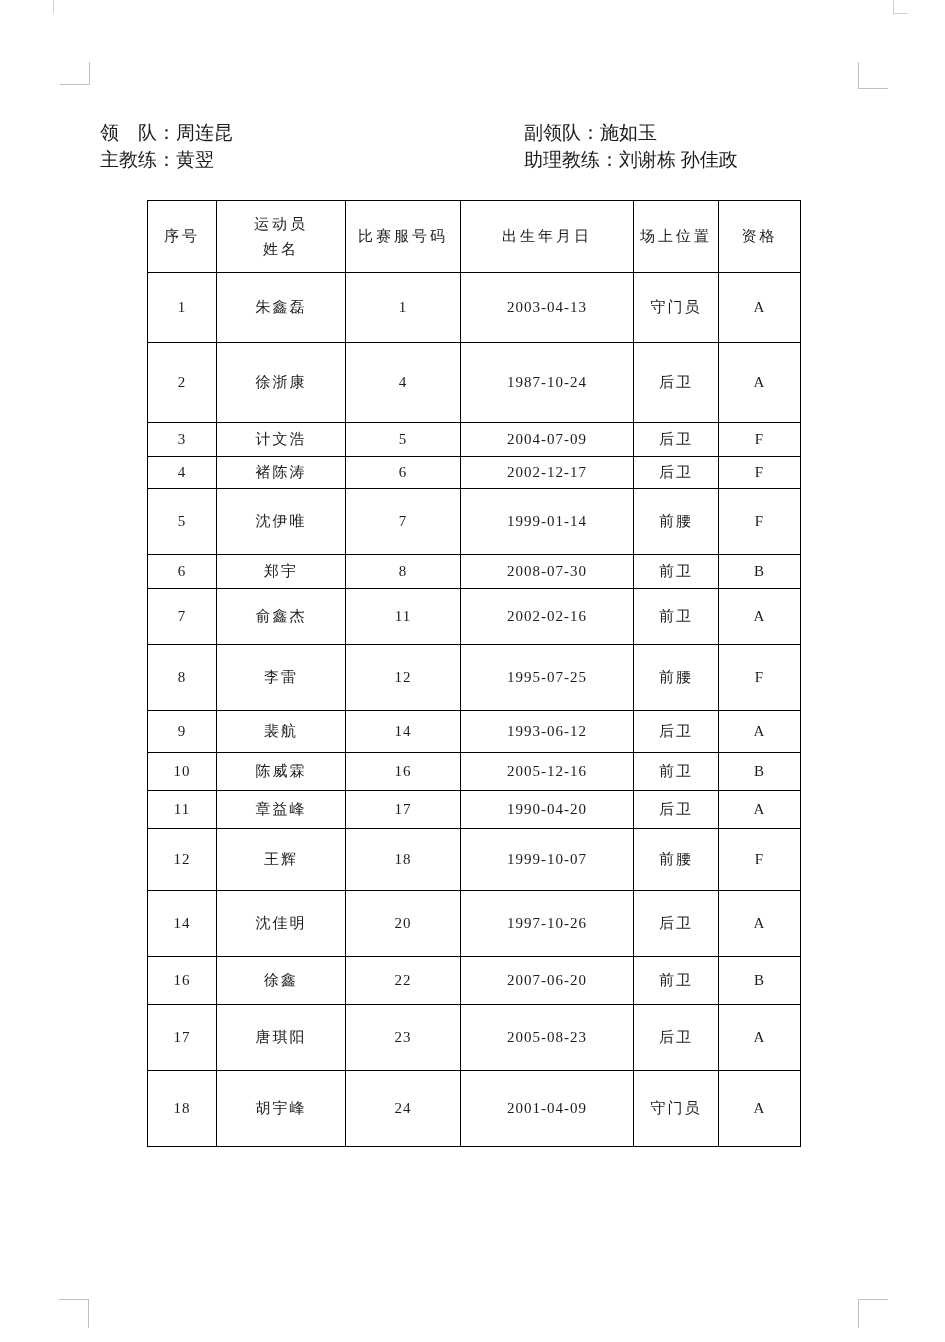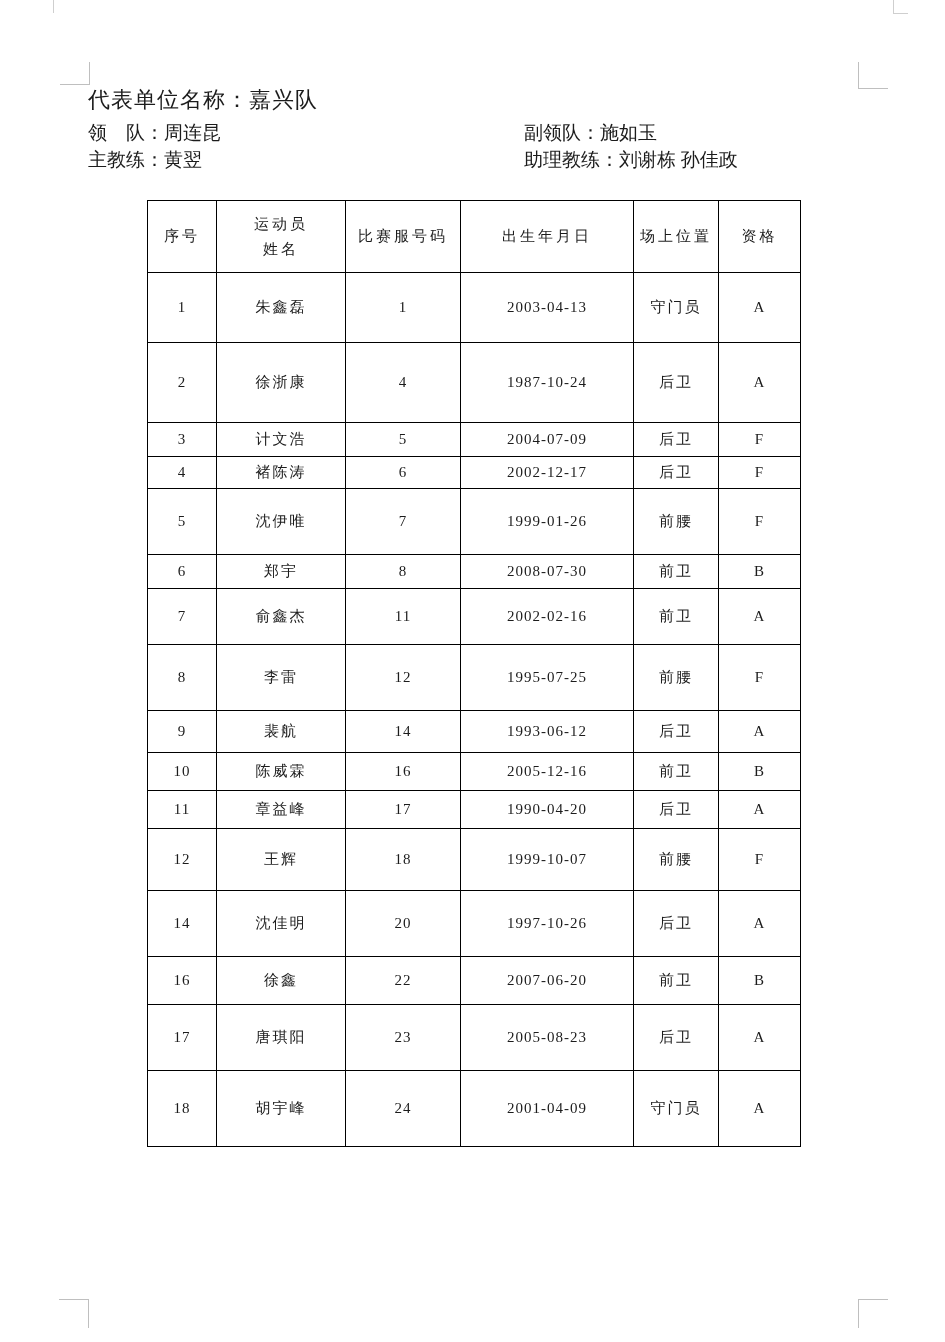--- a/index.html
+++ b/index.html
@@ -31,21 +31,21 @@
 
   
   .doc-title {
     position: absolute; left: 88px; top: 86px;
     font-size: 22px; line-height: 28px; letter-spacing: 1px;
     white-space: nowrap;
   }
   .info-line { position: absolute; font-size: 19px; line-height: 25px; white-space: nowrap; }
   .info-line.l1 { top: 120px; }
   .info-line.l2 { top: 147px; }
-  .info-left  { position: absolute; left: 88px; }
+  .info-left  { position: absolute; left: 100px; }
   .info-right { position: absolute; left: 524px; }
 
   
   table.roster {
     position: absolute; left: 147px; top: 200px;
     width: 653px;
     border-collapse: collapse;
     table-layout: fixed;
     padding-left: 36px;
   }
@@ -69,21 +69,20 @@
 
 <div class="page">
 
   <div class="crop tl"></div>
   <div class="crop tr"></div>
   <div class="crop bl"></div>
   <div class="crop br"></div>
   <div class="crop tl2"></div>
   <div class="crop tr2"></div>
 
-  <div class="doc-title"><span>代表单位名称：</span><span>嘉兴队</span></div>
 
   <div class="info-line l1">
     <span class="info-left"><span>领　队：</span><span>周连昆</span></span>
     <span class="info-right"><span>副领队：</span><span>施如玉</span></span>
   </div>
 
   <div class="info-line l2">
     <span class="info-left"><span>主教练：</span><span>黄翌</span></span>
     <span class="info-right"><span>助理教练：</span><span>刘谢栋 孙佳政</span></span>
   </div>
@@ -140,21 +139,21 @@
       <td class="c-name">褚陈涛</td>
       <td class="c-num">6</td>
       <td class="c-dob">2002-12-17</td>
       <td class="c-pos">后卫</td>
       <td class="c-qual">F</td>
     </tr>
         <tr style="height: 66px;">
       <td class="c-no">5</td>
       <td class="c-name">沈伊唯</td>
       <td class="c-num">7</td>
-      <td class="c-dob">1999-01-26</td>
+      <td class="c-dob">1999-01-14</td>
       <td class="c-pos">前腰</td>
       <td class="c-qual">F</td>
     </tr>
         <tr style="height: 34px;">
       <td class="c-no">6</td>
       <td class="c-name">郑宇</td>
       <td class="c-num">8</td>
       <td class="c-dob">2008-07-30</td>
       <td class="c-pos">前卫</td>
       <td class="c-qual">B</td>

